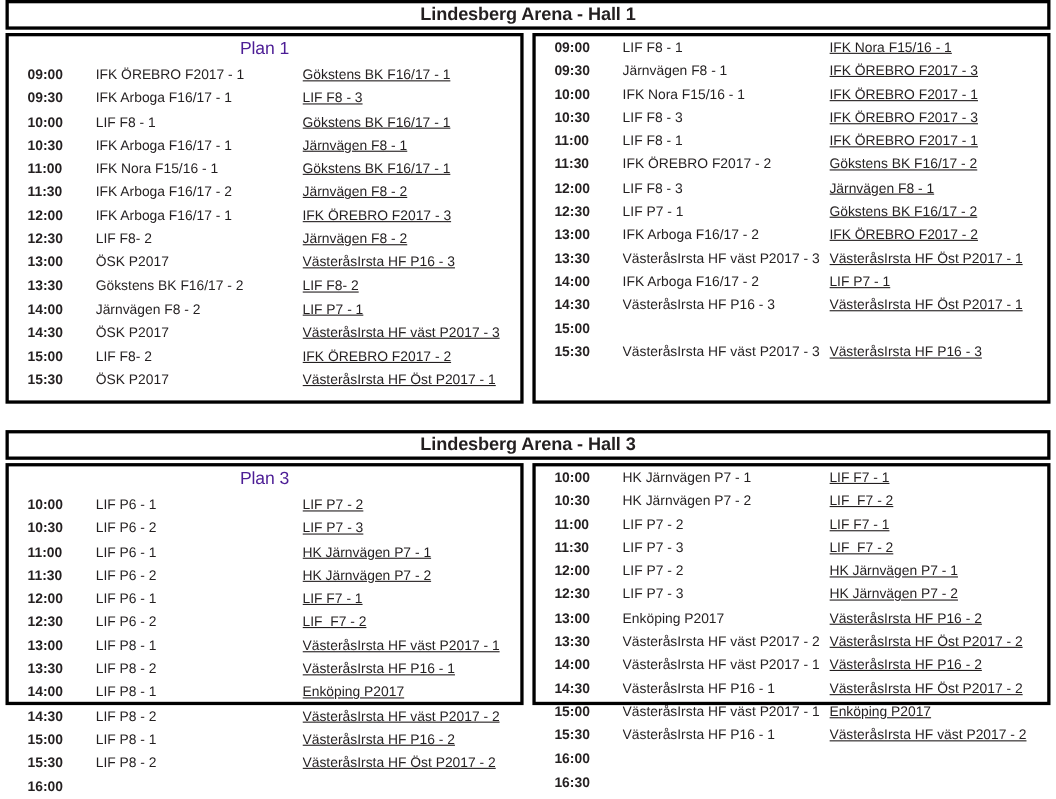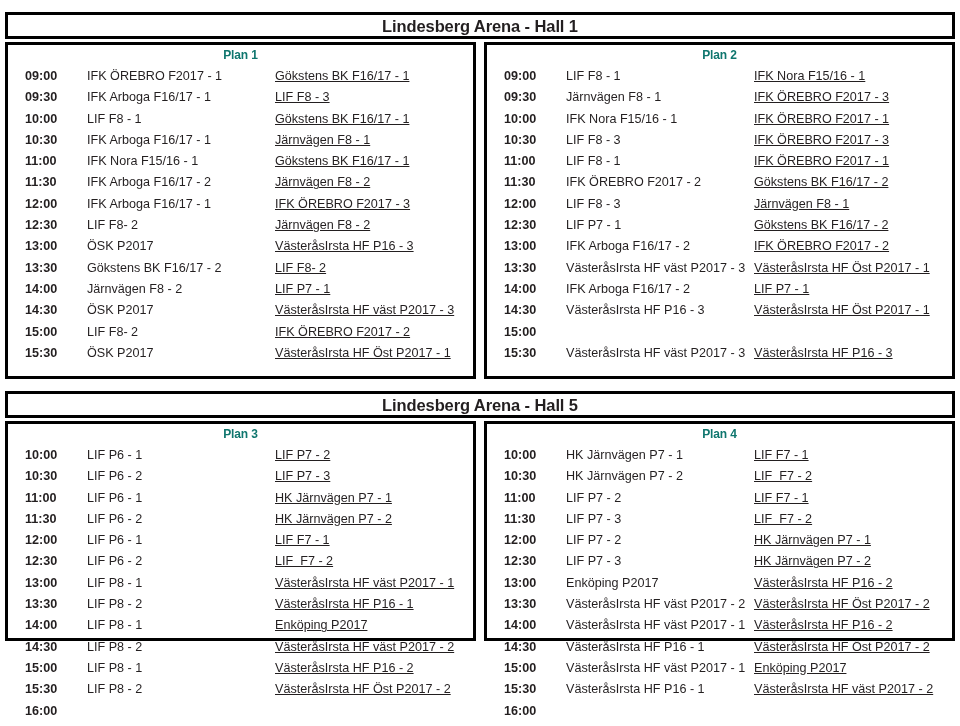--- a/index.html
+++ b/index.html
@@ -20,21 +20,21 @@
     height: 726px;
   }
 
   
   .hall {
     position: absolute;
     left: 5px;
     width: 950px;
     box-sizing: border-box;
   }
-  #hall-1 { top: 12px;   height: 370px; }
+  #hall-1 { top: 0;   height: 370px; }
   #hall-2 { top: 391px; height: 333px; }
 
   .hall-title-bar {
     position: relative;
     box-sizing: border-box;
     width: 100%;
     height: 27px;
     border: 3px solid #000000;
     background: #ffffff;
   }
@@ -64,23 +64,23 @@
     width: 471px;
     border: 3px solid #000000;
     background: #ffffff;
     padding: 0;
   }
   #hall-1 .plan-box { height: 337px; }
   #hall-2 .plan-box { height: 220px; }
 
   .plan-title {
     text-align: center;
-    font-size: 12px;
-    font-weight: bold;
-    color: #0f766e;
+    font-size: 16px;
+    font-weight: normal;
+    color: #4c1d95;
     padding-top: 3px;
     padding-bottom: 4px;
     letter-spacing: -0.1px;
   }
 
   .slot-table {
     width: 100%;
     border-collapse: collapse;
     table-layout: fixed;
   }
@@ -179,21 +179,20 @@
               </tr>
               <tr class="slot-row">
                 <td class="c-time">15:30</td>
                 <td class="c-home">ÖSK P2017</td>
                 <td class="c-away">VästeråsIrsta HF Öst P2017 - 1</td>
               </tr>
             </tbody>
         </table>
       </div>
       <div class="plan-box">
-        <div class="plan-title">Plan 2</div>
         <table class="slot-table">
           <tbody>
               <tr class="slot-row">
                 <td class="c-time">09:00</td>
                 <td class="c-home">LIF F8 - 1</td>
                 <td class="c-away">IFK Nora F15/16 - 1</td>
               </tr>
               <tr class="slot-row">
                 <td class="c-time">09:30</td>
                 <td class="c-home">Järnvägen F8 - 1</td>
@@ -260,21 +259,21 @@
                 <td class="c-away">VästeråsIrsta HF P16 - 3</td>
               </tr>
             </tbody>
         </table>
       </div>
     </div>
   </section>
 
   <section class="hall" id="hall-2">
     <div class="hall-title-bar">
-      <div class="hall-title">Lindesberg Arena - Hall 5</div>
+      <div class="hall-title">Lindesberg Arena - Hall 3</div>
     </div>
     <div class="plans-row">
       <div class="plan-box">
         <div class="plan-title">Plan 3</div>
         <table class="slot-table">
           <tbody>
               <tr class="slot-row">
                 <td class="c-time">10:00</td>
                 <td class="c-home">LIF P6 - 1</td>
                 <td class="c-away">LIF P7 - 2</td>
@@ -341,21 +340,20 @@
               </tr>
               <tr class="slot-row">
                 <td class="c-time">16:30</td>
                 <td class="c-home"></td>
                 <td class="c-away"></td>
               </tr>
             </tbody>
         </table>
       </div>
       <div class="plan-box">
-        <div class="plan-title">Plan 4</div>
         <table class="slot-table">
           <tbody>
               <tr class="slot-row">
                 <td class="c-time">10:00</td>
                 <td class="c-home">HK Järnvägen P7 - 1</td>
                 <td class="c-away">LIF F7 - 1</td>
               </tr>
               <tr class="slot-row">
                 <td class="c-time">10:30</td>
                 <td class="c-home">HK Järnvägen P7 - 2</td>

